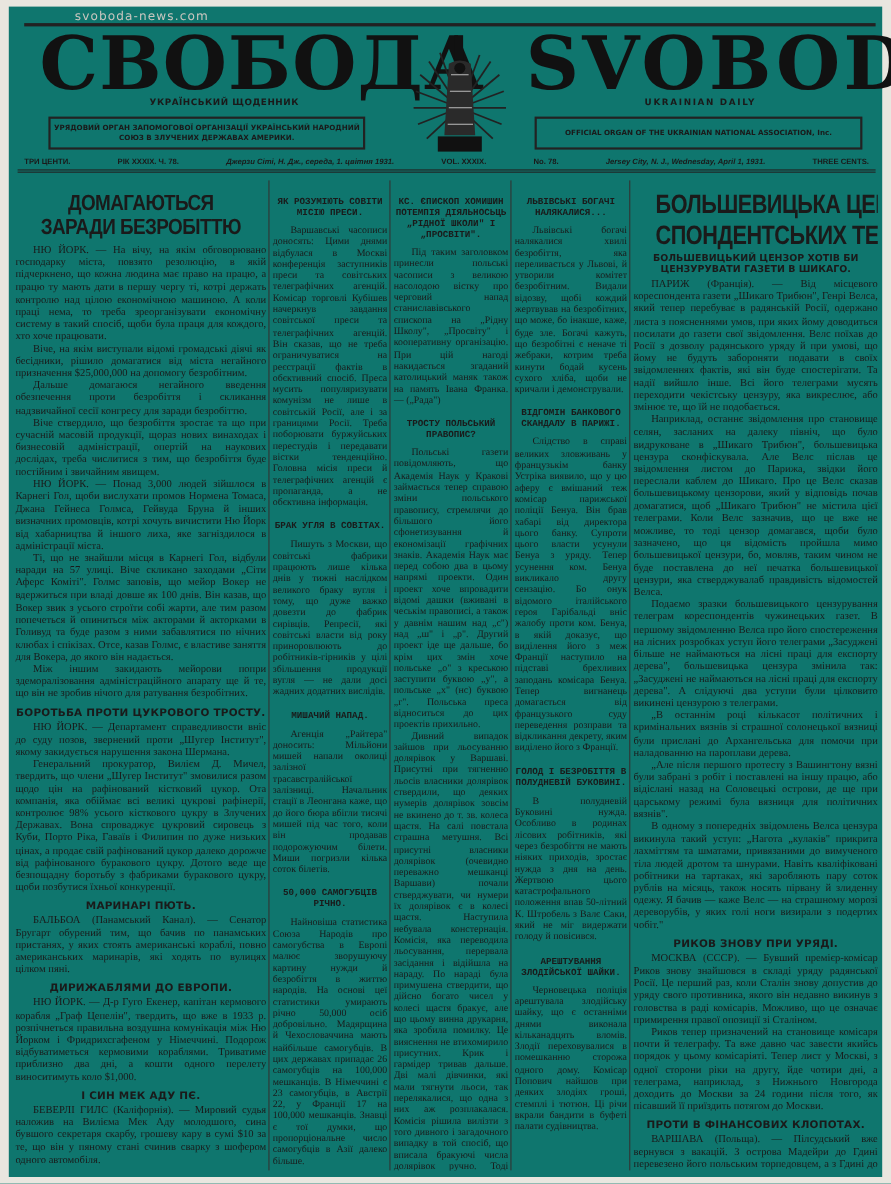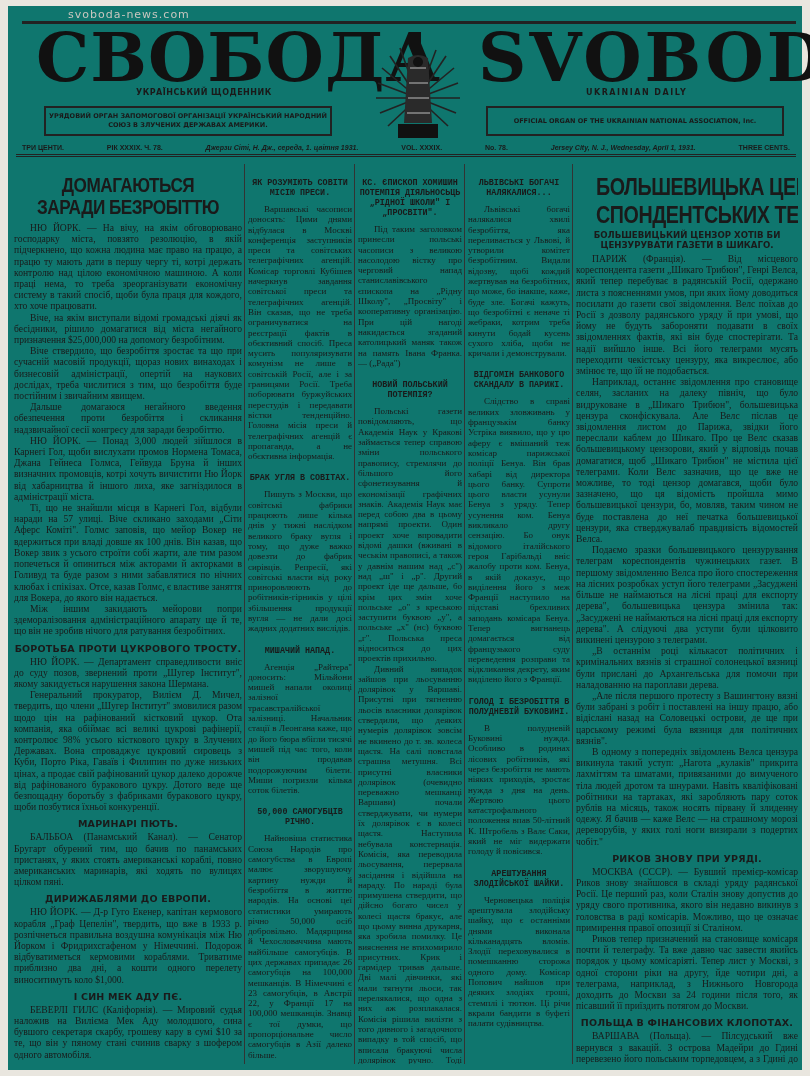--- a/index.html
+++ b/index.html
@@ -127,22 +127,22 @@
     <span>VOL. XXXIX.</span>
     <span>No. 78.</span>
     <span style="font-style:italic">Jersey City, N. J., Wednesday, April 1, 1931.</span>
     <span>THREE CENTS.</span>
   </div>
 
   <div class="col" style="left:6px; width:228px;">
     <h1 class="main">ДОМАГАЮТЬСЯ ЗАРАДИ БЕЗРОБІТТЮ</h1>
     <p>НЮ ЙОРК. — На вічу, на якім обговорювано господарку міста, повзято резолюцію, в якій підчеркнено, що кожна людина має право на працю, а працю ту мають дати в першу чергу ті, котрі держать контролю над цілою економічною машиною. А коли праці нема, то треба зреорганізувати економічну систему в такий спосіб, щоби була праця для кождого, хто хоче працювати.</p>
     <p>Віче, на якім виступали відомі громадські діячі як бесідники, рішило домагатися від міста негайного призначення $25,000,000 на допомогу безробітним.</p>
+    <p>Дальше домагаюся негайного введення обезпечення проти безробіття і скликання надзвичайної сесії конгресу для заради безробіттю.</p>
     <p>Віче ствердило, що безробіття зростає та що при сучасній масовій продукції, щораз нових винаходах і бизнесовій адміністрації, опертій на наукових дослідах, треба числитися з тим, що безробіття буде постійним і звичайним явищем.</p>
-    <p>Дальше домагаюся негайного введення обезпечення проти безробіття і скликання надзвичайної сесії конгресу для заради безробіттю.</p>
     <p>НЮ ЙОРК. — Понад 3,000 людей зійшлося в Карнегі Гол, щоби вислухати промов Нормена Томаса, Джана Гейнеса Голмса, Гейвуда Бруна й інших визначних промовців, котрі хочуть вичистити Ню Йорк від хабарництва й іншого лиха, яке загніздилося в адміністрації міста.</p>
     <p>Ті, що не знайшли місця в Карнегі Гол, відбули наради на 57 улиці. Віче скликано заходами „Сіти Аферс Коміті". Голмс заповів, що мейор Вокер не вдержиться при владі довше як 100 днів. Він казав, що Вокер звик з усього строїти собі жарти, але тим разом попечеться й опиниться між акторами й акторками в Голивуд та буде разом з ними забавлятися по нічних клюбах і спікізах. Отсе, казав Голмс, є властиве заняття для Вокера, до якого він надається.</p>
     <p>Між іншим закидають мейорови попри здеморалізовання адміністраційного апарату ще й те, що він не зробив нічого для ратування безробітних.</p>
     <h2>БОРОТЬБА ПРОТИ ЦУКРОВОГО ТРОСТУ.</h2>
     <p>НЮ ЙОРК. — Департамент справедливости вніс до суду позов, звернений проти „Шугер Інститут", якому закидується нарушення закона Шермана.</p>
     <p>Генеральний прокуратор, Вилієм Д. Мичел, твердить, що члени „Шугер Інститут" змовилися разом щодо цін на рафінований кістковий цукор. Ота компанія, яка обіймає всі великі цукрові рафінерії, контролює 98% усього кісткового цукру в Злучених Державах. Вона спроваджує цукровий сировець з Куби, Порто Ріка, Гаваїв і Филипин по дуже низьких цінах, а продає свій рафінований цукор далеко дорожче від рафінованого буракового цукру. Дотого веде ще безпощадну боротьбу з фабриками буракового цукру, щоби позбутися їхньої конкуренції.</p>
     <h2>МАРИНАРІ ПЮТЬ.</h2>
     <p>БАЛЬБОА (Панамський Канал). — Сенатор Бругарт обурений тим, що бачив по панамських пристанях, у яких стоять американські кораблі, повно американських маринарів, які ходять по вулицях цілком пяні.</p>
     <h2>ДИРИЖАБЛЯМИ ДО ЕВРОПИ.</h2>
     <p>НЮ ЙОРК. — Д-р Гуго Екенер, капітан кермового корабля „Граф Цепелін", твердить, що вже в 1933 р. розпічнеться правильна воздушна комунікація між Ню Йорком і Фридрихсгафеном у Німеччині. Подорож відбуватиметься кермовими кораблями. Триватиме приблизно два дні, а кошти одного перелету виноситимуть коло $1,000.</p>
@@ -161,21 +161,21 @@
     <p>Агенція „Райтера" доносить: Мільйони мишей напали околиці залізної трасавстралійської залізниці. Начальник стації в Леонгана каже, що до його бюра вбігли тисячі мишей під час того, коли він продавав подорожуючим білети. Миши погризли кілька соток білетів.</p>
     <h3>50,000 САМОГУБЦІВ РІЧНО.</h3>
     <p>Найновіша статистика Союза Народів про самогубства в Европі малює зворушуючу картину нужди й безробіття в життю народів. На основі цеї статистики умирають річно 50,000 осіб добровільно. Мадярщина й Чехословаччина мають найбільше самогубців. В цих державах припадає 26 самогубців на 100,000 мешканців. В Німеччині є 23 самогубців, в Австрії 22, у Франції 17 на 100,000 мешканців. Знавці є тої думки, що пропорціональне число самогубців в Азії далеко більше.</p>
 
   </div>
   <div class="vrule" style="left:346px;"></div>
 
   <div class="col narrow" style="left:350px; width:104px;">
     <h3>КС. ЄПИСКОП ХОМИШИН ПОТЕМПІЯ ДІЯЛЬНОСЬЦЬ „РІДНОЇ ШКОЛИ" І „ПРОСВІТИ".</h3>
     <p>Під таким заголовком принесли польські часописи з великою насолодою вістку про черговий напад станиславівського єпископа на „Рідну Школу", „Просвіту" і кооперативну організацію. При цій нагоді накидається згаданий католицький маняк також на память Івана Франка. — („Рада")</p>
-    <h3>НОВИЙ ПОЛЬСЬКИЙ ПОТЕМПІЯ?</h3>
+    <h3>ТРОСТУ ПОЛЬСЬКИЙ ПРАВОПИС?</h3>
     <p>Польські газети повідомляють, що Академія Наук у Кракові займається тепер справою зміни польського правопису, стремлячи до більшого його сфонетизування й економізації графічних знаків. Академія Наук має перед собою два в цьому напрямі проекти. Один проект хоче впровадити відомі дашки (вживані в чеськім правописі, а також у давнім нашим над „с") над „ш" і „р". Другий проект іде ще дальше, бо крім цих змін хоче польське „о" з креською заступити буквою „у", а польське „х" (нс) буквою „г". Польська преса відноситься до цих проектів прихильно.</p>
     <p>Дивний випадок зайшов при льосуванню долярівок у Варшаві. Присутні при тягненню льосів власники долярівок ствердили, що деяких нумерів долярівок зовсім не вкинено до т. зв. колеса щастя. На салі повстала страшна метушня. Всі присутні власники долярівок (очевидно переважно мешканці Варшави) почали стверджувати, чи нумери їх долярівок є в колесі щастя. Наступила небувала констернація. Комісія, яка переводила льосування, перервала засідання і відійшла на нараду. По нараді була примушена ствердити, що дійсно богато чисел у колесі щастя бракує, але що цьому винна друкарня, яка зробила помилку. Це вияснення не втихомирило присутних. Крик і гармідер тривав дальше. Дві малі дівчинки, які мали тягнути льоси, так перелякалися, що одна з них аж розплакалася. Комісія рішила вилізти з того дивного і загадочного випадку в той спосіб, що вписала бракуючі числа долярівок ручно. Тоді приступлено до тягнення і вильосовано премії на суму 75,000 долярів. Цікаво, що деякі нагороди впали якраз на числа, вписані перед хвилею ручно. Цей загадочний випадок в польській льотерійній установі (яка стоїть під безпосереднім наглядом міністерства скарбу) викликав у Варшаві і в цілій Польщі, навіть за границею, небувале вражіння. Пересічний громадянин підозріває, що тут був обман, який міг повторюватися вже від давна. Міністерство скарбу зарядило слідство. Є вісти з Варшави, що долярівка впала на біржі в ціні. Польська опозиція вже внесла в соймі в цій справі нагляй внесок.</p>
 
   </div>
   <div class="vrule" style="left:456px;"></div>
 
   <div class="col narrow" style="left:460px; width:102px;">
     <h3>ЛЬВІВСЬКІ БОГАЧІ НАЛЯКАЛИСЯ...</h3>
     <p>Львівські богачі налякалися хвилі безробіття, яка переливається у Львові, й утворили комітет безробітним. Видали відозву, щобі кождий жертвував на безробітних, що може, бо інакше, каже, буде зле. Богачі кажуть, що безробітні є неначе ті жебраки, котрим треба кинути бодай кусень сухого хліба, щоби не кричали і демонстрували.</p>
     <h3>ВІДГОМІН БАНКОВОГО СКАНДАЛУ В ПАРИЖІ.</h3>
@@ -194,17 +194,17 @@
     <h4>БОЛЬШЕВИЦЬКИЙ ЦЕНЗОР ХОТІВ БИ ЦЕНЗУРУВАТИ ГАЗЕТИ В ШИКАГО.</h4>
     <p>ПАРИЖ (Франція). — Від місцевого кореспондента газети „Шикаго Трибюн", Генрі Велса, який тепер перебуває в радянській Росії, одержано листа з поясненнями умов, при яких йому доводиться посилати до газети свої звідомлення. Велс поїхав до Росії з дозволу радянського уряду й при умові, що йому не будуть забороняти подавати в своїх звідомленнях фактів, які він буде спостерігати. Та надії вийшло інше. Всі його телеграми мусять переходити чекістську цензуру, яка викреслює, або змінює те, що їй не подобається.</p>
     <p>Наприклад, останнє звідомлення про становище селян, засланих на далеку північ, що було видруковане в „Шикаго Трибюн", большевицька цензура сконфіскувала. Але Велс післав це звідомлення листом до Парижа, звідки його переслали каблем до Шикаго. Про це Велс сказав большевицькому цензорови, який у відповідь почав домагатися, щоб „Шикаго Трибюн" не містила цієї телеграми. Коли Велс зазначив, що це вже не можливе, то тоді цензор домагався, щоби було зазначено, що ця відомість пройшла мимо большевицької цензури, бо, мовляв, таким чином не буде поставлена до неї печатка большевицької цензури, яка стверджувалаб правдивість відомостей Велса.</p>
     <p>Подаємо зразки большевицького цензурування телеграм кореспондентів чужинецьких газет. В першому звідомленню Велса про його спостереження на лісних розробках уступ його телеграми „Засуджені більше не наймаються на лісні праці для експорту дерева", большевицька цензура змінила так: „Засуджені не наймаються на лісні праці для експорту дерева". А слідуючі два уступи були цілковито викинені цензурою з телеграми.</p>
     <p>„В останнім році кількасот політичних і кримінальних вязнів зі страшної солонецької вязниці були прислані до Архангельська для помочи при наладованню на пароплави дерева.</p>
     <p>„Але після першого протесту з Вашингтону вязні були забрані з робіт і поставлені на іншу працю, або відіслані назад на Соловецькі острови, де ще при царському режимі була вязниця для політичних вязнів".</p>
     <p>В одному з попередніх звідомлень Велса цензура викинула такий уступ: „Нагота „кулаків" прикрита лахміттям та шматами, привязаними до вимученого тіла людей дротом та шнурами. Навіть кваліфіковані робітники на тартаках, які заробляють пару соток рублів на місяць, також носять пірвану й злиденну одежу. Я бачив — каже Велс — на страшному морозі дереворубів, у яких голі ноги визирали з подертих чобіт."</p>
     <h2>РИКОВ ЗНОВУ ПРИ УРЯДІ.</h2>
     <p>МОСКВА (СССР). — Бувший премієр-комісар Риков знову знайшовся в складі уряду радянської Росії. Це перший раз, коли Сталін знову допустив до уряду свого противника, якого він недавно викинув з головства в раді комісарів. Можливо, що це означає примирення правої опозиції зі Сталіном.</p>
     <p>Риков тепер призначений на становище комісаря почти й телеграфу. Та вже давно час завести якийсь порядок у цьому комісаріяті. Тепер лист у Москві, з одної сторони ріки на другу, йде чотири дні, а телеграма, наприклад, з Нижнього Новгорода доходить до Москви за 24 години після того, як пісавший її приїздить потягом до Москви.</p>
-    <h2>ПОЛЬЩА В ФІНАНСОВИХ КЛОПОТАХ.</h2>
+    <h2>ПРОТИ В ФІНАНСОВИХ КЛОПОТАХ.</h2>
     <p>ВАРШАВА (Польща). — Пілсудський вже вернувся з вакацій. З острова Мадейри до Гдині перевезено його польським торпедовцем, а з Гдині до Варшави він приїхав спеціальним потягом, який пильно охороняли. Фінансові клопоти Польщі змусили Пілсудського припинити свою воїздку до Італії, Палестини й до Єгипту.</p>
 
   </div>
 </div>
 
 </body></html>

